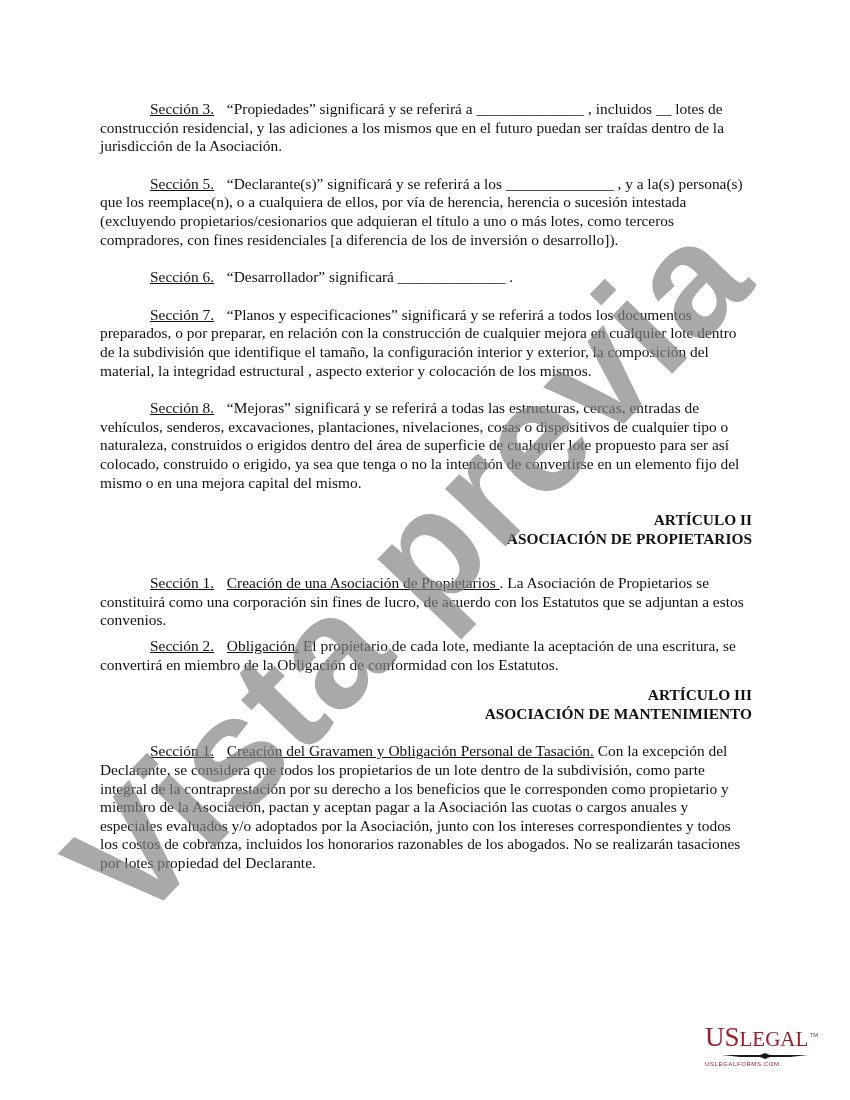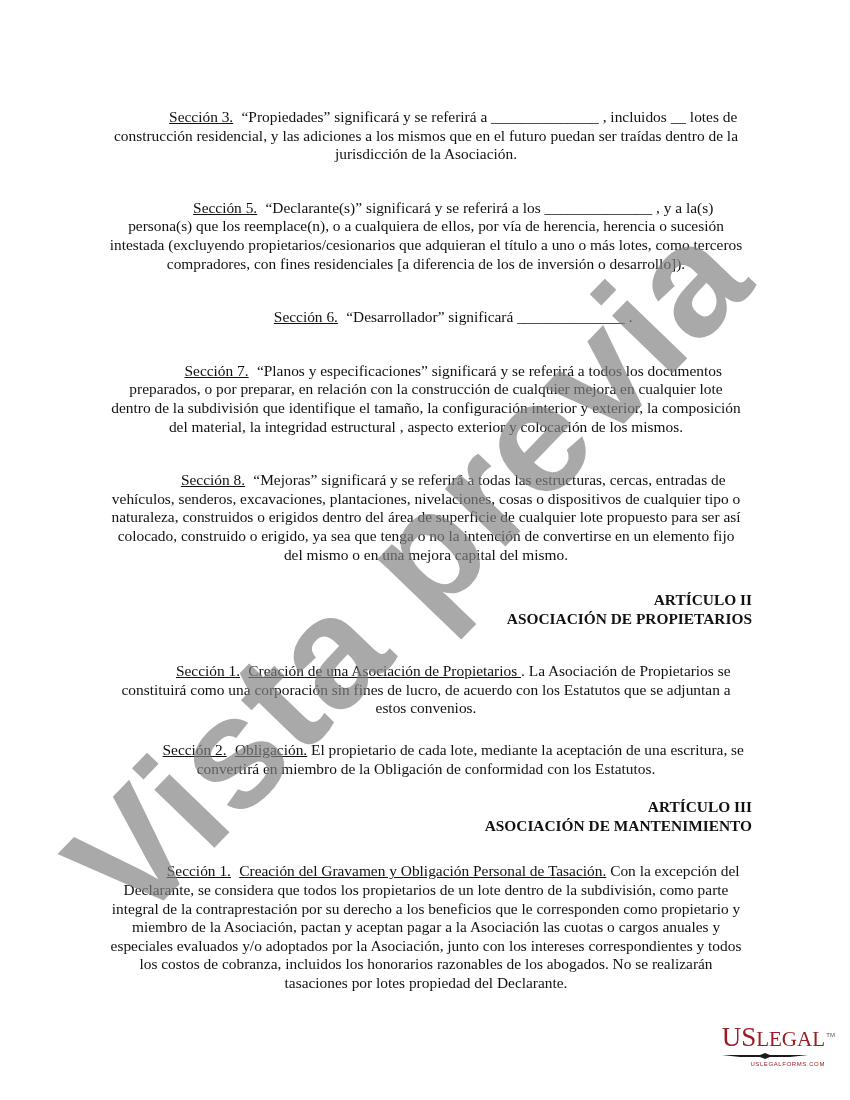--- a/index.html
+++ b/index.html
@@ -24,23 +24,22 @@
     .content {
       position: absolute;
       left: 100px;
       top: 100px;
       width: 652px;
       font-size: 15.4px;
       line-height: 18.6px;
       text-align: left;
     }
     .para {
-      margin: 8px;
+      margin: 0;
       text-indent: 50px;
-      text-align: center;
     }
     .sec-label {
       text-decoration: underline;
       display: inline-block;
       width: 73px;
       text-indent: 0;
     }
     .sec-title {
       text-decoration: underline;
     }
@@ -73,21 +72,21 @@
       letter-spacing: 1px;
       margin-left: -18px;
       margin-top: 20px;
     }
     .logo {
       position: absolute;
       left: 705px;
       top: 1024px;
       width: 120px;
       height: 44px;
-      text-align: right;
+      text-align: left;
     }
     .logo-main {
       font-family: "Liberation Serif", "DejaVu Serif", serif;
       font-size: 27px;
       line-height: 26px;
       color: #9b1c24;
       letter-spacing: 0px;
       position: relative;
       display: inline-block;
     }

